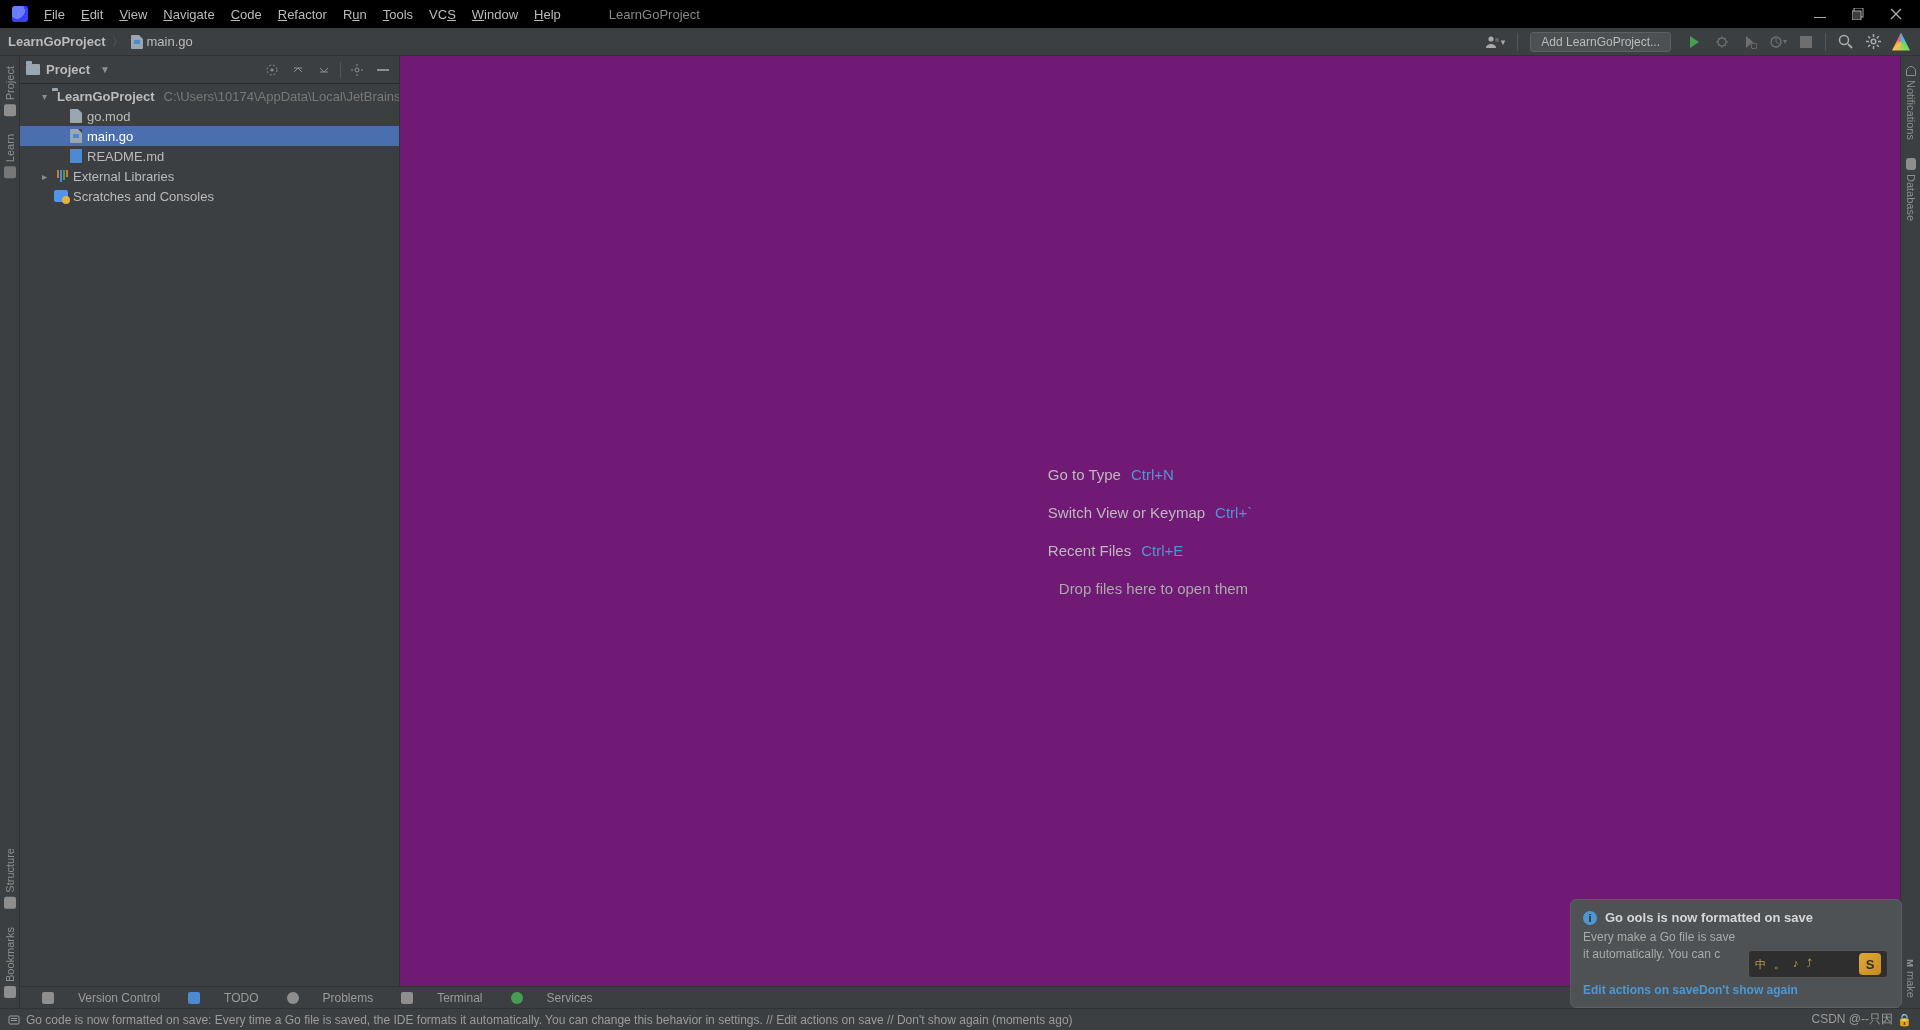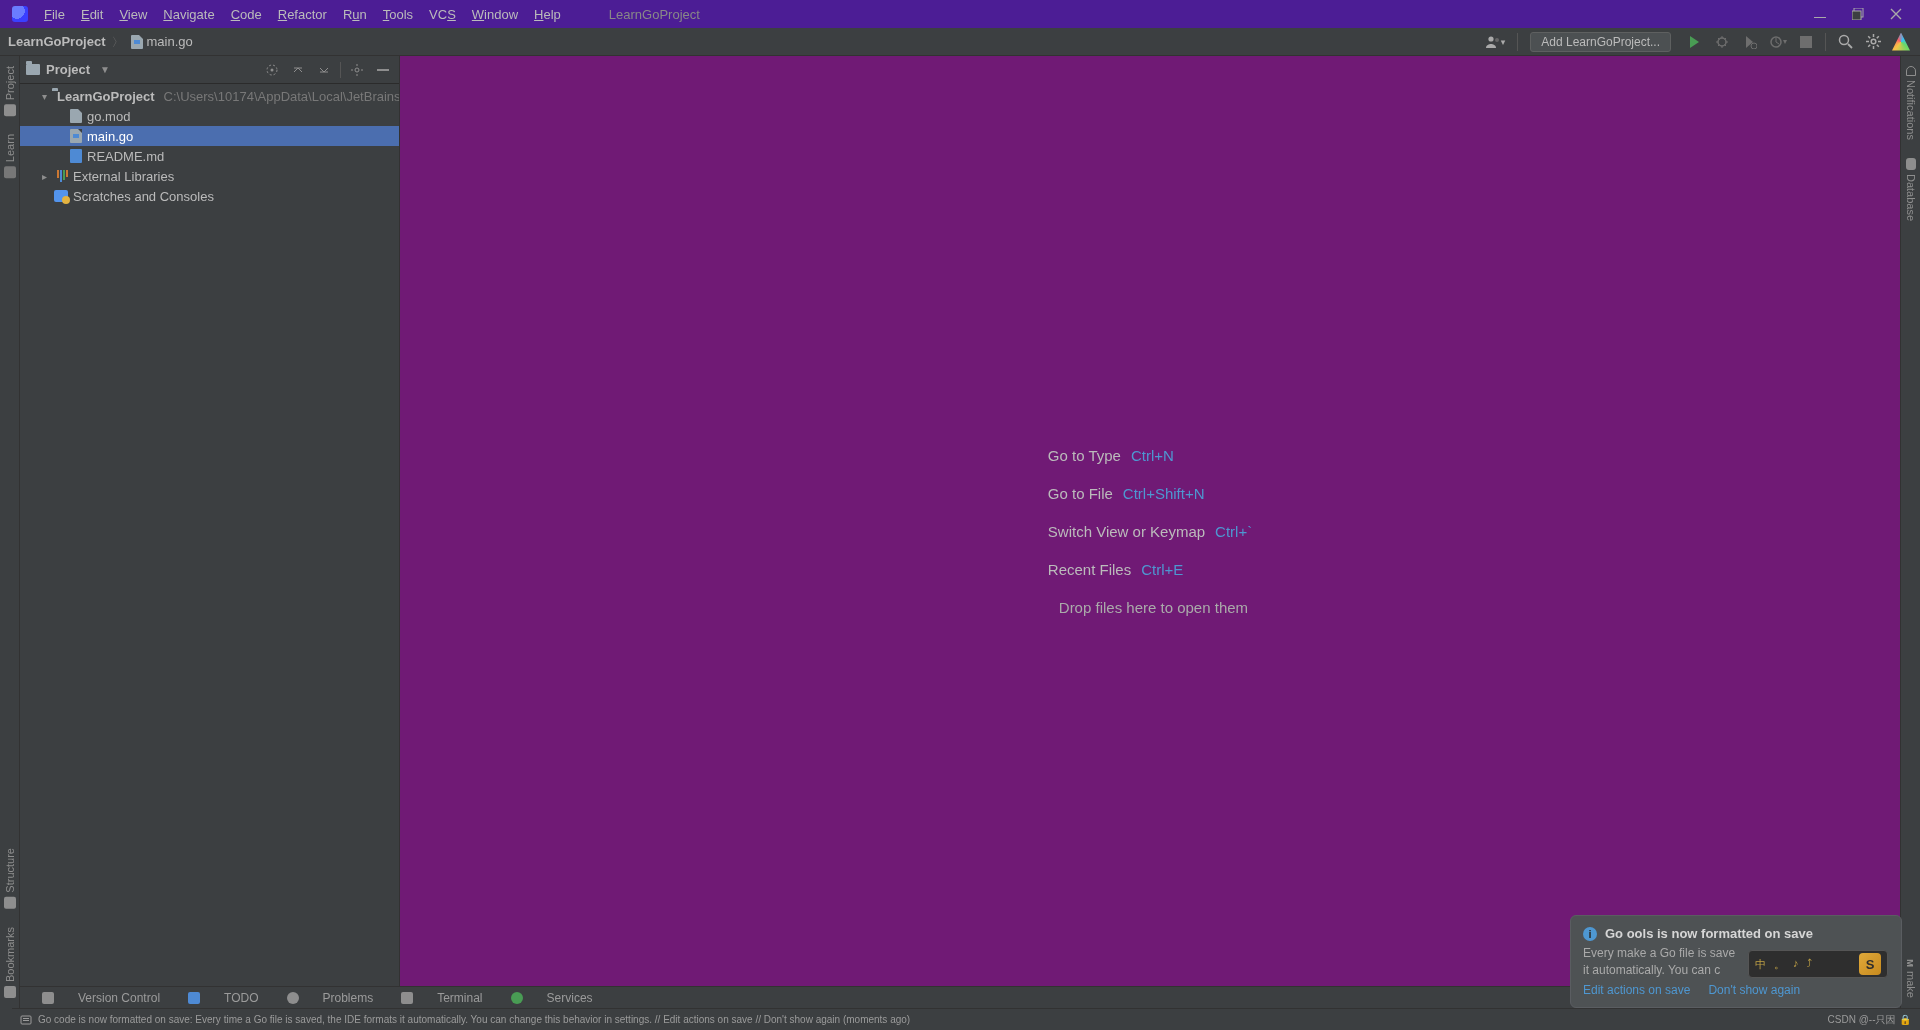--- a/index.html
+++ b/index.html
@@ -10,21 +10,21 @@
     background: #3c3f41;
     overflow: hidden;
     width: 1920px;
     height: 1030px;
     position: relative;
   }
 
   
   .title-bar {
     height: 28px;
-    background: #4c1d95;
+    background: #000000;
     display: flex;
     align-items: center;
     padding: 0 4px;
   }
   .app-icon {
     width: 16px; height: 16px;
     margin: 0 8px;
     background: radial-gradient(circle at 30% 30%, #6a7cff 0 50%, #3a3fff 50% 100%);
     border-radius: 3px;
   }
@@ -161,21 +161,21 @@
   
   .notif {
     position:absolute; right:18px; bottom:22px;
     width:332px; background:#4e5254; border:1px solid #5a5d61; border-radius:6px;
     padding:10px 14px 10px 12px; z-index:10;
     color:#bbb;
   }
   .notif-head{display:flex;align-items:center;gap:8px;font-weight:600;color:#d6d6d6;}
   .notif-head .info-icon{width:14px;height:14px;border-radius:50%;background:#4e97d1;display:flex;align-items:center;justify-content:center;color:#2b2b2b;font-size:11px;font-weight:700;}
   .notif-body{font-size:12px;color:#aaa;margin-top:4px;line-height:17px;}
-  .notif-links{margin-top:4px;display:flex;gap:18px;}
+  .notif-links{margin-top:20px;display:flex;font-weight:bold;}
   .notif-links a{color:#4e97d1;text-decoration:none;font-size:12px;}
 
   .input-toast {
     position:absolute; right:32px; bottom:52px;
     width:140px; height:28px;
     background:#2e2e2e; border:1px solid #555; border-radius:4px;
     display:flex; align-items:center; justify-content:space-between; padding:0 6px;
     z-index:11;
   }
   .input-toast .mini{color:#bfa045;font-size:11px;display:flex;gap:8px;}
@@ -191,23 +191,23 @@
     position:absolute; left:20px; right:20px; bottom:22px; height:22px;
     background:#3c3f41; border-top:1px solid #323232;
     display:flex; align-items:center; gap:0; padding-left:8px;
     font-size:12px; color:#9b9b9b;
   }
   .btab{display:flex;align-items:center;gap:24px;padding:0 14px;height:100%;}
   .btab .bi{width:12px;height:12px;border-radius:2px;}
 
   
   .status-bar{
-    position:absolute;left:12px;right:0;bottom:0;height:22px;
+    position:absolute;left:0;right:0;bottom:0;height:22px;
     background:#3c3f41;border-top:1px solid #323232;
-    display:flex;align-items:center;padding:0 8px;font-size:10px;color:#9b9b9b;
+    display:flex;align-items:center;padding:0 8px;font-size:12px;color:#9b9b9b;
   }
   .status-bar .msg{display:flex;align-items:center;gap:6px;overflow:hidden;white-space:nowrap;}
   .status-bar .spacer{flex:1;}
   .status-bar .lock{margin-left:4px;}
 
   svg{display:block;}
 </style>
 </head>
 <body>
 
@@ -412,24 +412,20 @@
     </div>
   </div>
 
   <div class="editor">
     <div class="editor-hints">
       <div class="row">
           <span>Go to Type</span>
           <span class="key">Ctrl+N</span>
         </div>
       <div class="row">
-          <span>Go to File</span>
-          <span class="key">Ctrl+Shift+N</span>
-        </div>
-      <div class="row">
           <span>Switch View or Keymap</span>
           <span class="key">Ctrl+`</span>
         </div>
       <div class="row">
           <span>Recent Files</span>
           <span class="key">Ctrl+E</span>
         </div>
       <div class="row drop-row">
           <span>Drop files here to open them</span>
         </div>

